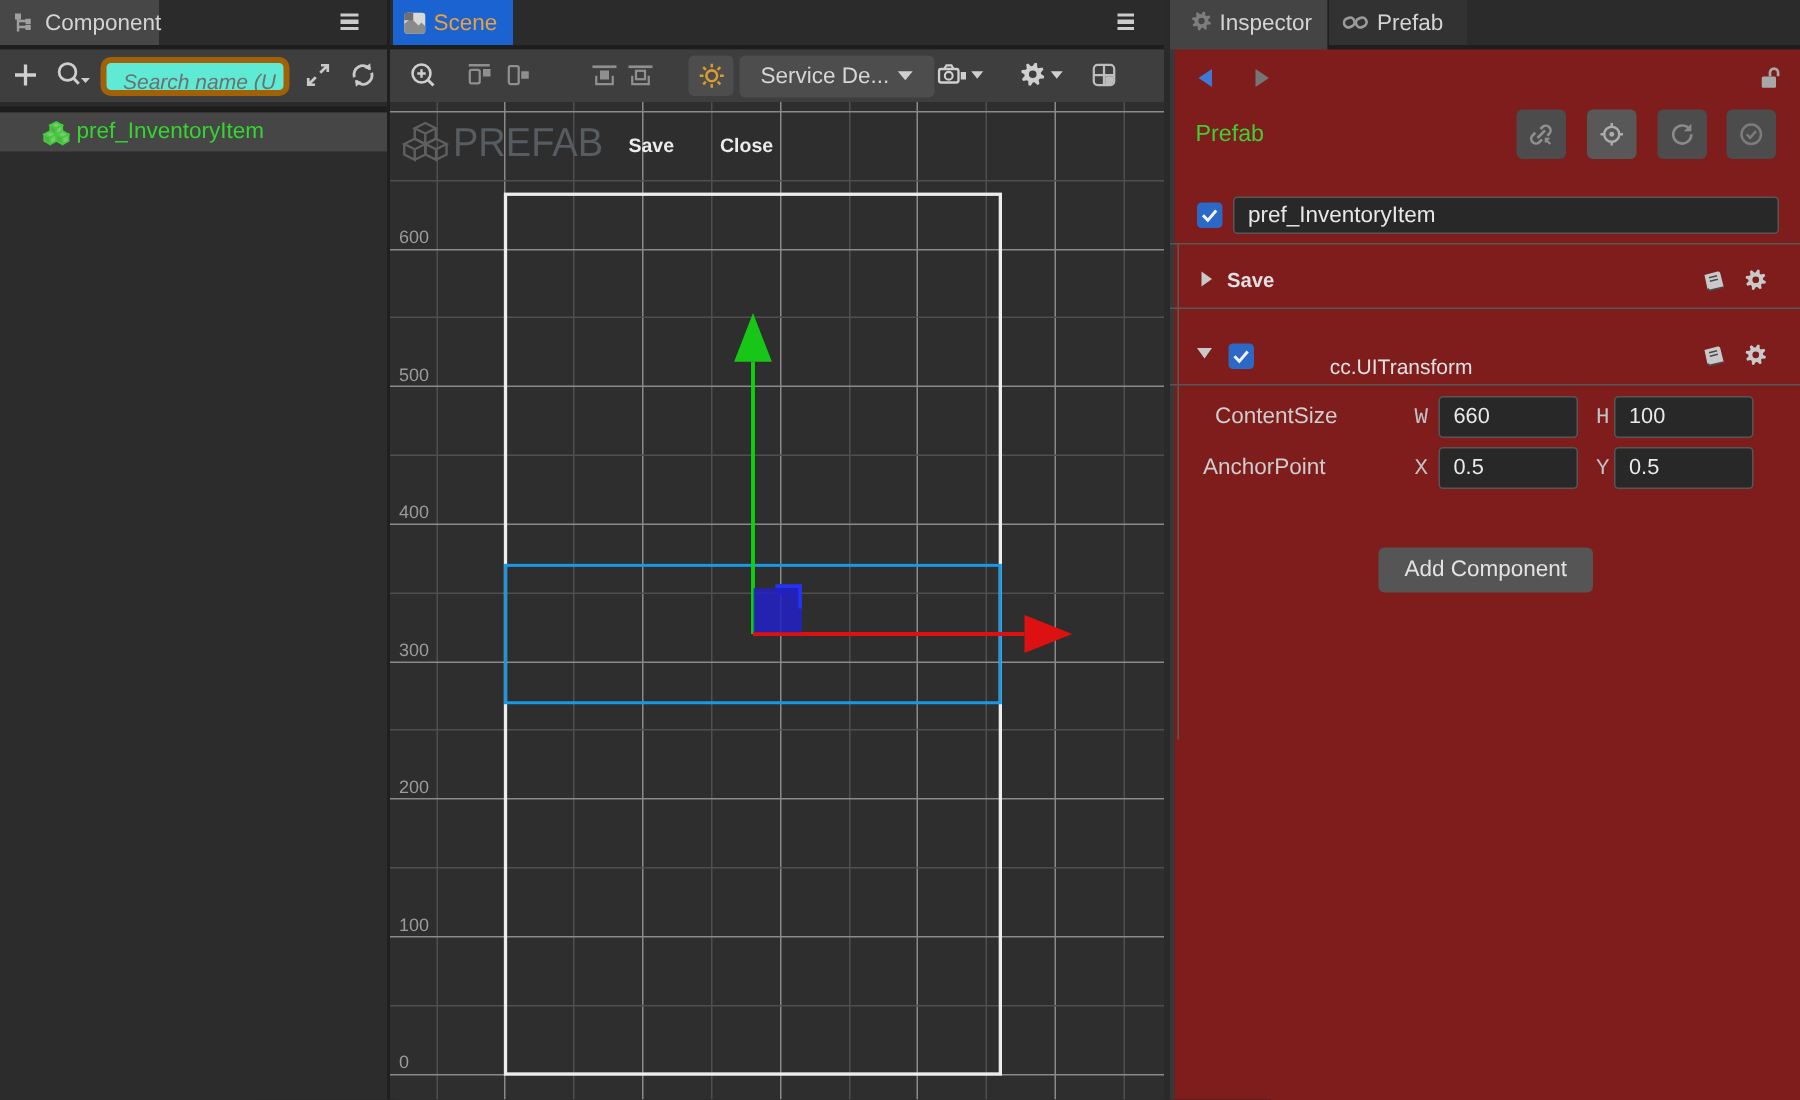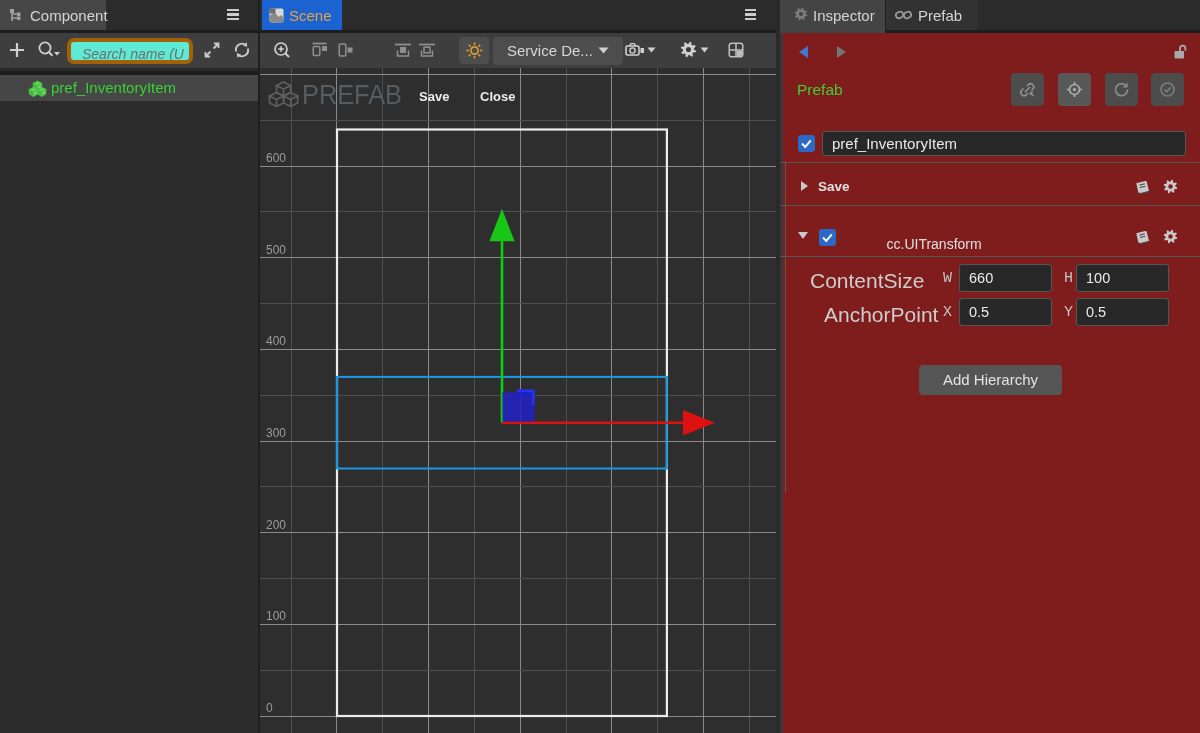--- a/index.html
+++ b/index.html
@@ -3,21 +3,21 @@
 <style>
 * { margin:0; padding:0; box-sizing:border-box; }
 html,body { width:1200px; height:733px; overflow:hidden; background:#2a2a2a;
   font-family:"Liberation Sans", sans-serif; }
 .abs { position:absolute; }
 .panel { position:absolute; top:0; height:733px; }
 .tabtxt { font-size:15px; color:#d4d4d4; }
 .hamb { position:absolute; width:11.5px; height:12px; }
 .hamb div { height:2.2px; background:#cccccc; margin-bottom:2.3px; }
 .sep { position:absolute; left:780px; width:420px; height:1px; background:#575757; }
-.ilabel { position:absolute; font-size:21px; color:#cdcdcd; }
+.ilabel { position:absolute; font-size:15px; color:#cdcdcd; }
 .mono { font-family:"Liberation Mono", monospace; }
 .inp { position:absolute; background:#282828; border:1px solid #565656; border-radius:3px;
   color:#eaeaea; font-size:14px; }
 .cbox { position:absolute; width:17px; height:17px; background:#2c68c5; border-radius:3px; }
 </style></head>
 <body>
 
 <div class="panel" style="left:0;width:258px;background:#2c2c2c;">
 
   <div class="abs" style="left:0;top:0;width:258px;height:30px;background:#2b2b2b;"></div>
@@ -322,23 +322,23 @@
   <div class="abs" style="left:4.5px;top:162px;width:1px;height:331px;background:#585858;"></div>
 
   <div class="ilabel" style="left:30px;top:269px;">ContentSize</div>
   <div class="ilabel mono" style="left:163px;top:270px;color:#c2c2c2;font-size:15px;">W</div>
   <div class="inp" style="left:178.5px;top:264px;width:93px;height:28px;"></div>
   <div class="abs" style="left:189px;top:270px;font-size:14.5px;color:#eaeaea;">660</div>
   <div class="ilabel mono" style="left:284px;top:270px;color:#c2c2c2;font-size:15px;">H</div>
   <div class="inp" style="left:295.8px;top:264px;width:93px;height:28px;"></div>
   <div class="abs" style="left:306px;top:270px;font-size:14.5px;color:#eaeaea;">100</div>
 
-  <div class="ilabel" style="left:44px;top:303px;">AnchorPoint</div>
+  <div class="ilabel" style="left:22px;top:303px;">AnchorPoint</div>
   <div class="ilabel mono" style="left:163px;top:304px;color:#c2c2c2;font-size:15px;">X</div>
   <div class="inp" style="left:178.5px;top:298px;width:93px;height:28px;"></div>
   <div class="abs" style="left:189px;top:304px;font-size:14.5px;color:#eaeaea;">0.5</div>
   <div class="ilabel mono" style="left:284px;top:304px;color:#c2c2c2;font-size:15px;">Y</div>
   <div class="inp" style="left:295.8px;top:298px;width:93px;height:28px;"></div>
   <div class="abs" style="left:306px;top:304px;font-size:14.5px;color:#eaeaea;">0.5</div>
 
   <div class="abs" style="left:139px;top:365px;width:143px;height:30px;background:#555555;border-radius:4px;
-       text-align:center;line-height:30px;font-size:15px;color:#e3e3e3;">Add Hierarchy</div>
+       text-align:center;line-height:30px;font-size:15px;color:#e3e3e3;">Add Component</div>
 </div>
 
 </body></html>

